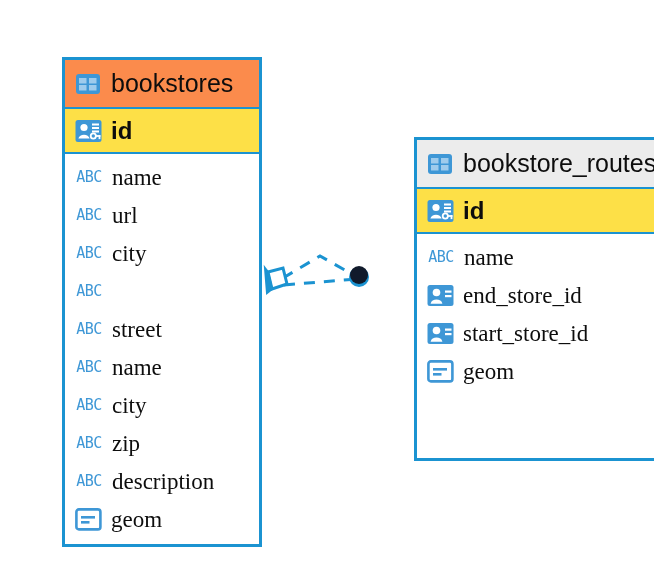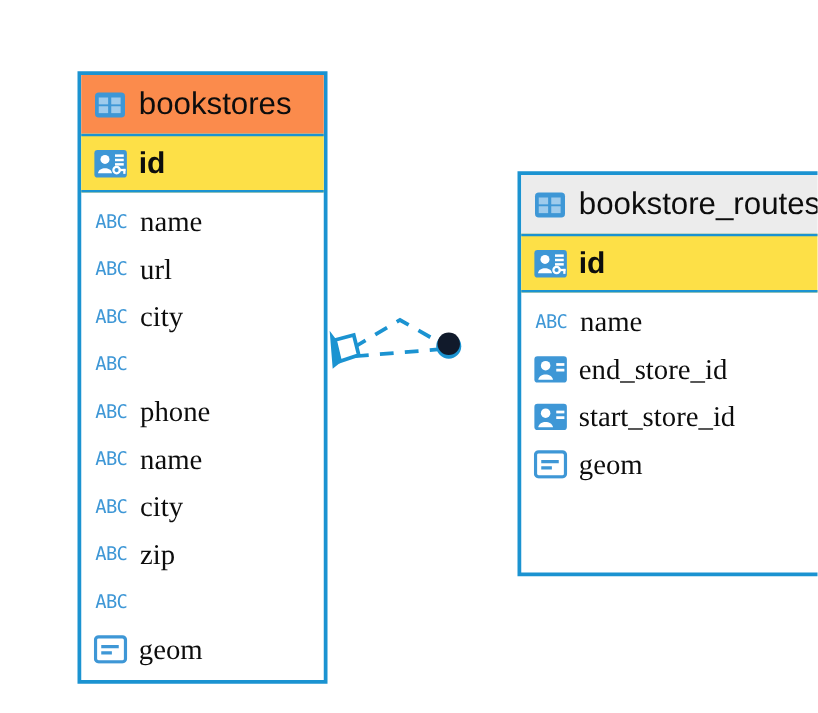--- a/index.html
+++ b/index.html
@@ -174,36 +174,37 @@
       </div>
       <div class="field-row">
         <span class="icon abc-icon">ABC</span>
         <span class="field-label">city</span>
       </div>
       <div class="field-row">
         <span class="icon abc-icon">ABC</span>
       </div>
       <div class="field-row">
         <span class="icon abc-icon">ABC</span>
-        <span class="field-label">phone</span>
+        <span class="field-label">street</span>
       </div>
       <div class="field-row">
         <span class="icon abc-icon">ABC</span>
         <span class="field-label">name</span>
       </div>
       <div class="field-row">
         <span class="icon abc-icon">ABC</span>
         <span class="field-label">city</span>
       </div>
       <div class="field-row">
         <span class="icon abc-icon">ABC</span>
         <span class="field-label">zip</span>
       </div>
       <div class="field-row">
         <span class="icon abc-icon">ABC</span>
+        <span class="field-label">description</span>
       </div>
       <div class="field-row">
         <span class="icon">
           <svg width="27" height="23" viewBox="0 0 27 23">
             <rect x="1.4" y="1.4" width="24" height="20" rx="2.5" fill="#ffffff" stroke="#3E97D6" stroke-width="2.6"></rect>
             <rect x="6" y="8" width="14" height="2.6" fill="#3E97D6"></rect>
             <rect x="6" y="13" width="8.5" height="2.6" fill="#3E97D6"></rect>
           </svg>
         </span>
         <span class="field-label">geom</span>

